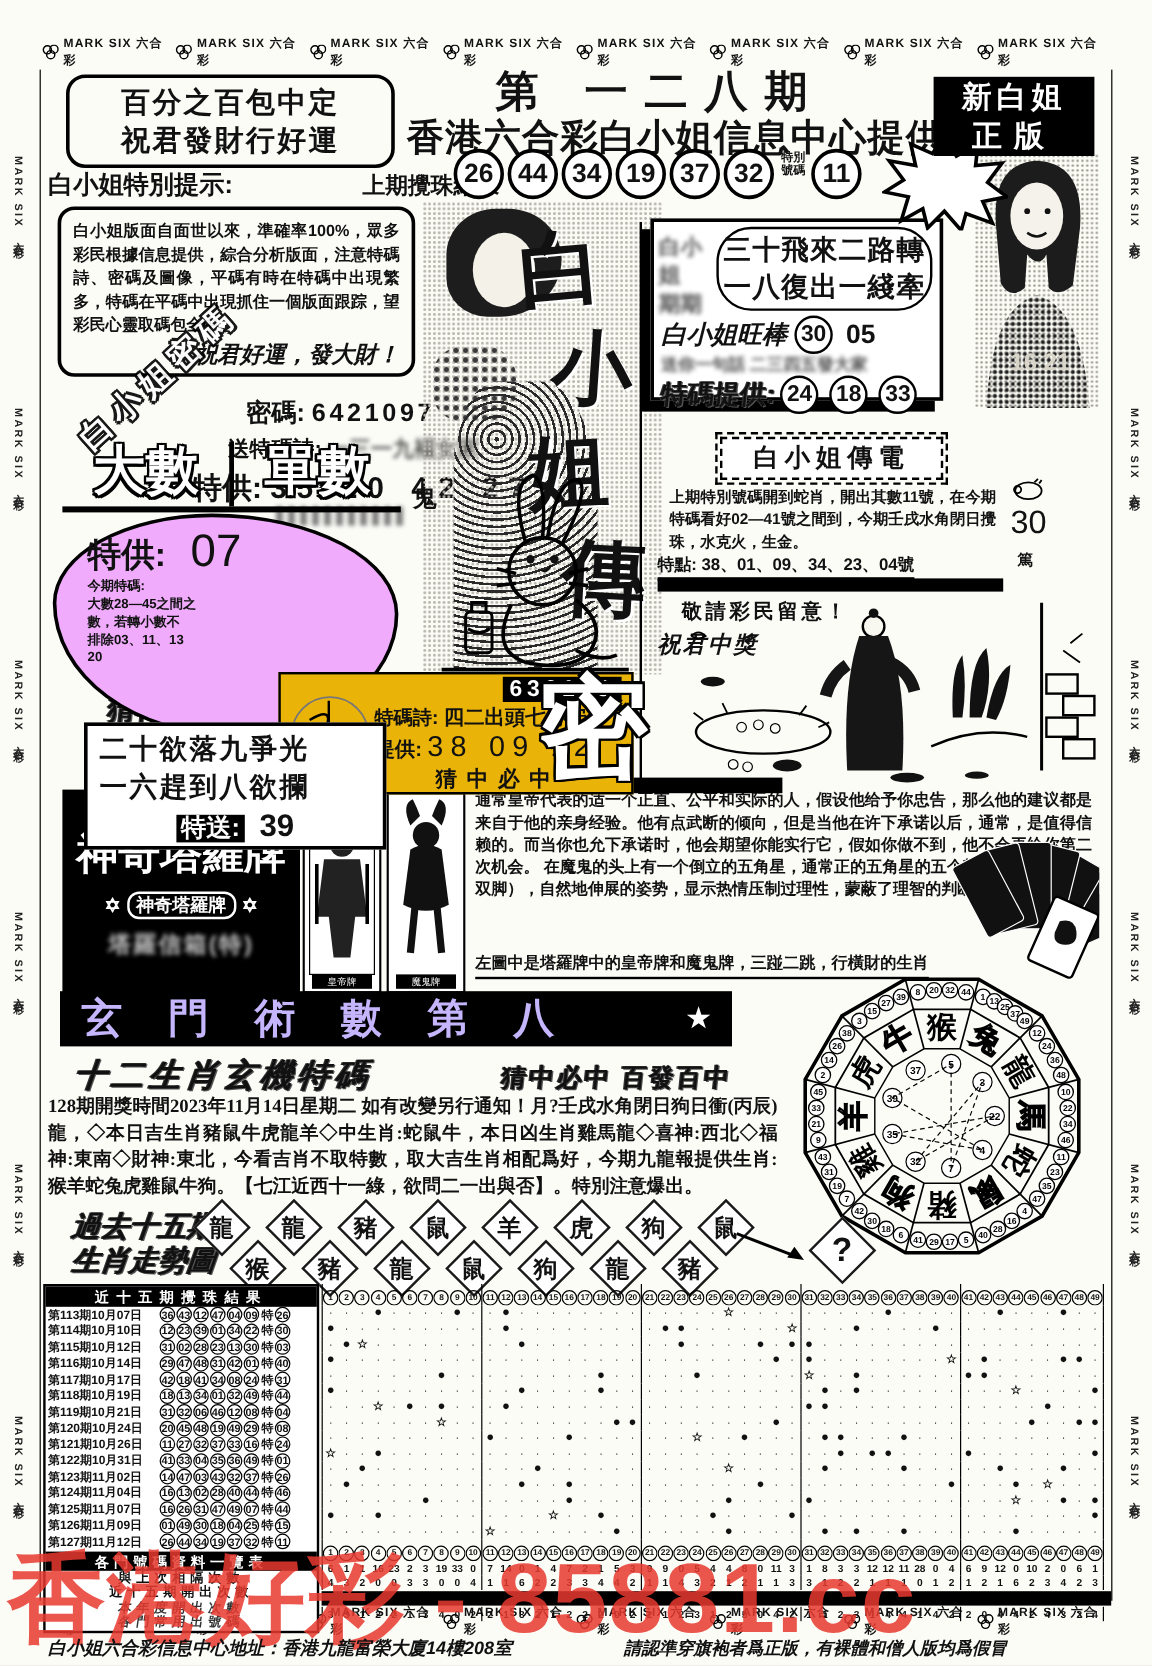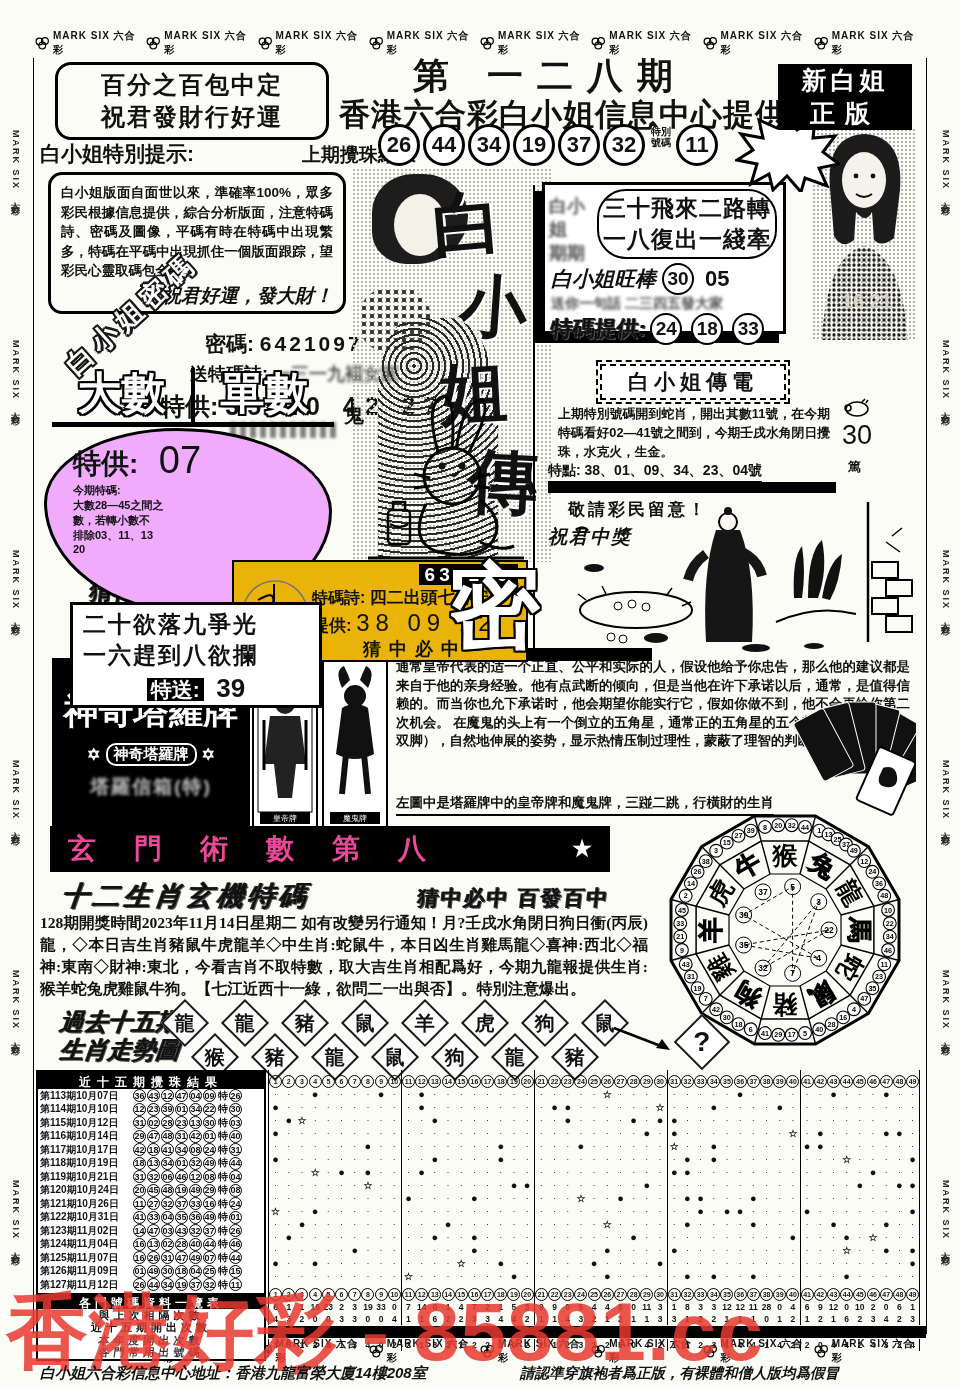--- a/index.html
+++ b/index.html
@@ -473,21 +473,21 @@
       <rect x="84" y="4" width="34" height="70" rx="3" transform="rotate(14 101 74)" fill="#111" stroke="#fff"></rect>
       <rect x="76" y="2" width="34" height="72" rx="3" fill="#111" stroke="#fff"></rect>
       <rect x="66" y="4" width="34" height="70" rx="3" transform="rotate(-14 83 74)" fill="#111" stroke="#fff"></rect>
       <rect x="56" y="8" width="34" height="66" rx="3" transform="rotate(-28 73 74)" fill="#111" stroke="#fff"></rect>
       <rect x="100" y="52" width="40" height="58" rx="3" transform="rotate(24 120 81)" fill="#fff" stroke="#000" stroke-width="2"></rect>
       <path d="M112,70 q10,-8 16,2 q6,10 -4,14 q-10,4 -12,-6" fill="#111" transform="rotate(24 120 81)"></path>
     </g>
   </svg>
 
   <div class="abs bar" style="left:50px;top:826px;width:560px;height:46px;display:flex;align-items:center;justify-content:space-between;padding:0 18px;box-sizing:border-box;">
-    <span class="otl blk" style="font-size:28px;letter-spacing:38px;white-space:nowrap;text-shadow:none;color:#ec4899;">玄門術數第八</span>
+    <span class="otl blk" style="font-size:34px;letter-spacing:38px;white-space:nowrap;text-shadow:none;color:#c4b5fd;">玄門術數第八</span>
     <span class="wtxt" style="font-size:22px;">★</span>
   </div>
   <div class="abs blk distress nowrap" style="left:62px;top:878px;font-size:27px;font-style:italic;letter-spacing:4px;">十二生肖玄機特碼</div>
   <div class="abs blk distress nowrap" style="left:418px;top:884px;font-size:21px;letter-spacing:2px;">猜中必中 百發百中</div>
   <div class="abs bold" style="left:40px;top:912px;width:608px;font-size:15.6px;line-height:1.42;text-align:justify;font-family:'Liberation Serif',serif;">128期開獎時間2023年11月14日星期二 如有改變另行通知！月?壬戌水角閉日狗日衝(丙辰)龍，◇本日吉生肖豬鼠牛虎龍羊◇中生肖:蛇鼠牛，本日凶生肖雞馬龍◇喜神:西北◇福神:東南◇財神:東北，今看吉肖不取特數，取大吉生肖相配爲好，今期九龍報提供生肖:猴羊蛇兔虎雞鼠牛狗。【七江近西十一綠，欲問二一出與否】。特別注意爆出。</div>
 
   <svg class="abs" id="wheel" style="left:658px;top:806px;" width="254" height="248" viewBox="0 0 254 248">
       <polygon points="157.5,10.0 210.4,40.6 241.0,93.5 241.0,154.5 210.4,207.4 157.5,238.0 96.5,238.0 43.6,207.4 13.0,154.5 13.0,93.5 43.6,40.6 96.5,10.0 " fill="none" stroke="#000" stroke-width="3"></polygon>
       <polygon points="150.8,35.1 192.1,58.9 215.9,100.2 215.9,147.8 192.1,189.1 150.8,212.9 103.2,212.9 61.9,189.1 38.1,147.8 38.1,100.2 61.9,58.9 103.2,35.1 " fill="none" stroke="#000" stroke-width="1.5"></polygon>
       <polygon points="142.0,68.0 168.0,83.0 183.0,109.0 183.0,139.0 168.0,165.0 142.0,180.0 112.0,180.0 86.0,165.0 71.0,139.0 71.0,109.0 86.0,83.0 112.0,68.0 " fill="none" stroke="#000" stroke-width="1.2"></polygon>

